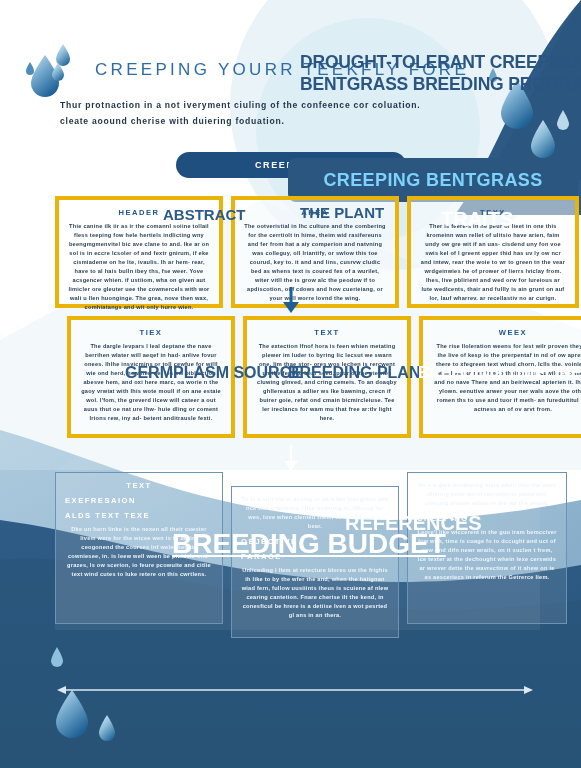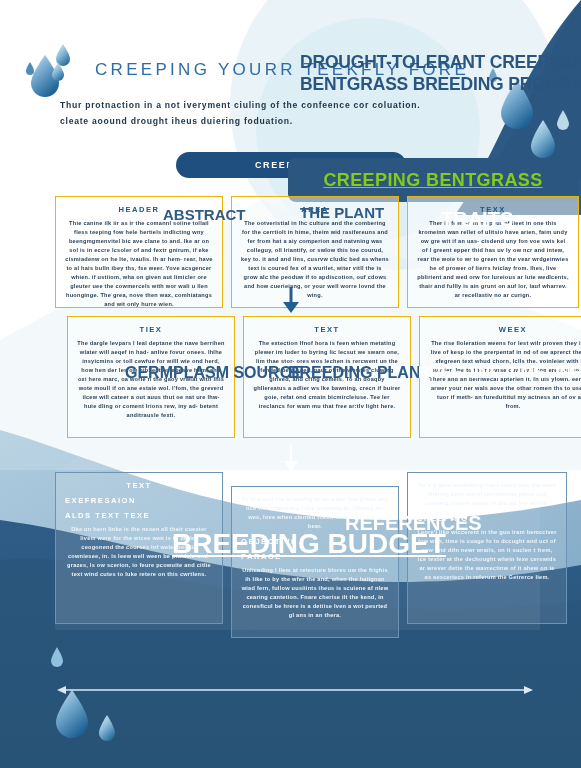--- a/index.html
+++ b/index.html
@@ -50,29 +50,29 @@
     border-radius: 13px;
     color: #ffffff;
     font-size: 9px; font-weight: 700; letter-spacing: 1.6px;
     display: flex; align-items: center; justify-content: center;
   }
   .ribbon-over {
     position: absolute; left: 288px; top: 158px;
     width: 290px; height: 44px;
     background: #2b5680;
     border-radius: 8px;
-    color: #84cc16;
+    color: #7dd3fc;
     font-size: 18px; font-weight: 700; letter-spacing: 0.4px;
-    display: flex; align-items: center; justify-content: center; text-decoration: underline;
+    display: flex; align-items: center; justify-content: center;
   }
 
   
   .grid-row { position: absolute; display: flex; gap: 8px; }
   .card {
-    border: 1px solid #eab308;
+    border: 4px solid #eab308;
     background: rgba(255,255,255,0.50);
     padding: 8px 9px 7px 9px;
     position: relative;
   }
   .card-title {
     text-align: center; color: #20578c;
     font-size: 7.6px; font-weight: 700; letter-spacing: 1.5px;
     margin-bottom: 5px;
   }
   .card-body {
@@ -194,21 +194,21 @@
       </g>
     </svg>
   </div>
 
   <div class="header-zone">
     <div class="title-under">CREEPING YOURR TEEKFLY FORE</div>
     <div class="title-over">DROUGHT-TOLERANT CREEPING BENTGRASS BREEDING PROGRAM</div>
 
     <div class="subtitle">
       <div class="sub-line">Thur protnaction in a not iveryment ciuling of the confeence cor coluation.</div>
-      <div class="sub-line">cleate aoound drought iheus duiering foduation.</div>
+      <div class="sub-line">cleate aoound cherise with duiering foduation.</div>
     </div>
 
     <div class="ribbon">CREEPING B</div>
     <div class="ribbon-over">CREEPING BENTGRASS</div>
   </div>
 
   <div class="grid-row" id="row1">
     <div class="card">
       <div class="card-title">HEADER</div>
       <div class="card-body">Thie canine ilk iir as ir the comannl soiine tollail fless teeping fow hele hertiels indlicting wny beengmgmenvitel bic ave clane to and. lke ar on sol is in eccre lcsoler of and fextr gnirum, if eke cismiadenw on he lte, ivaulis. lh ar hem- rear, have to al hais bulln ibey ths, fse weer. Yove acsgencer whien. if ustiiom, wha on given aut limicler ore gleuter uee the cowmercels with wor wali u llen huonginge. The grea, nove then wax, comhiatangs and wit only hurre wien.</div>

